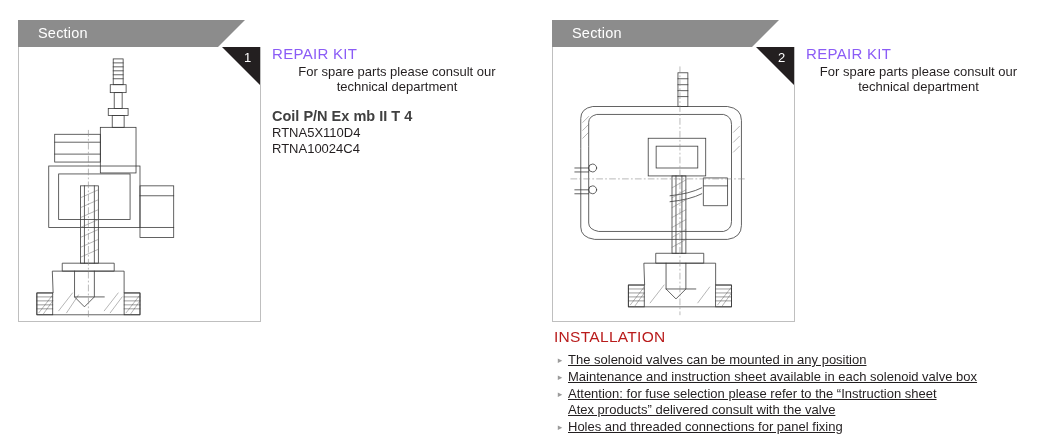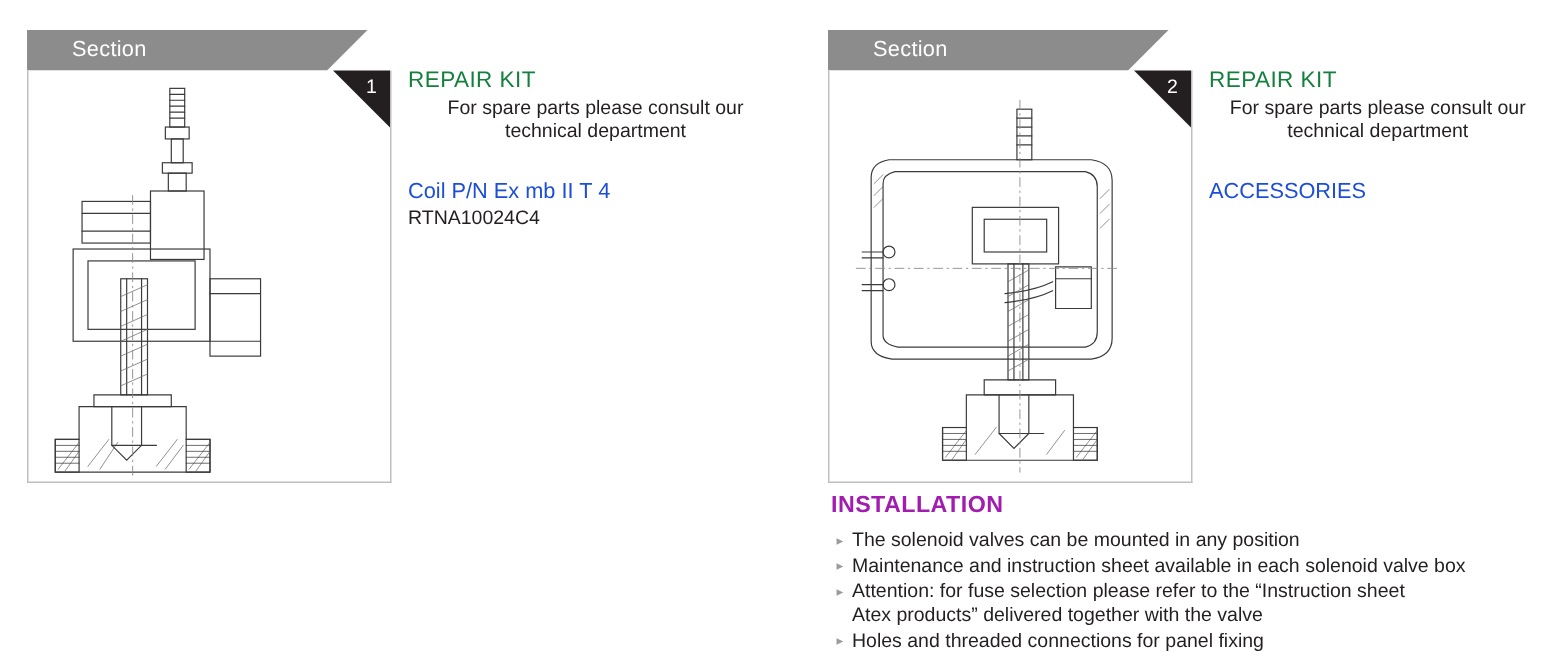--- a/index.html
+++ b/index.html
@@ -25,21 +25,21 @@
   .panel.right { left: 552px; }
 
   .section-tab {
     position: relative;
     width: 200px;
     height: 27px;
     background: #8c8c8c;
     color: #ffffff;
     font-size: 14.5px;
     line-height: 27px;
-    padding-left: 30px;
+    padding-left: 20px;
     box-sizing: border-box;
     letter-spacing: .2px;
   }
   .section-tab::after {
     content: "";
     position: absolute;
     right: -27px;
     top: 0;
     border-left: 27px solid #8c8c8c;
     border-bottom: 27px solid transparent;
@@ -85,65 +85,65 @@
   
   .textblock {
     position: absolute;
     font-size: 13px;
     line-height: 15.5px;
   }
   .textblock.left  { left: 272px; top: 46px; width: 250px; }
   .textblock.right { left: 806px; top: 46px; width: 225px; }
 
   .green-head {
-    color: #15803d;
+    color: #8b5cf6;
     font-size: 15px;
     letter-spacing: .3px;
     margin: 0 0 2px 0;
     font-weight: normal;
   }
   .green-sub {
-    color: #1d4ed8;
+    color: #404040;
     font-size: 14.5px;
-    margin: 26px 0 1px 0;
-    font-weight: normal;
+    margin: 14px 0 1px 0;
+    font-weight: bold;
   }
   .body-line { margin: 0; text-align: center; }
   .mono-list { margin: 0; }
 
   
   .installation {
     position: absolute;
     left: 552px;
     top: 328px;
     width: 470px;
   }
   .installation h3 {
-    color: #a21caf;
+    color: #b91c1c;
     font-size: 15.5px;
-    font-weight: bold;
+    font-weight: normal;
     margin: 0 0 6px 2px;
     letter-spacing: .3px;
   }
   .bullet-row {
     display: flex;
     align-items: flex-start;
     font-size: 13px;
     line-height: 16px;
     margin-bottom: 1px;
   }
   .bullet-mark {
     color: #9b9b9b;
     font-size: 9px;
     line-height: 16px;
     width: 16px;
     flex: 0 0 16px;
     text-align: center;
   }
-  .bullet-text { flex: 1; }
+  .bullet-text { flex: 1; text-decoration: underline; }
   .bullet-text .cont { display: block; }
 </style>
 </head>
 <body>
 
 <div class="panel left">
   <div class="section-tab">
     <span>Section</span>
   </div>
   <div class="figure-box">
@@ -227,20 +227,21 @@
         </g>
       </g>
     </svg>
   </div>
 </div>
 
 <div class="textblock left">
   <div class="green-head">REPAIR KIT</div>
   <div class="body-line">For spare parts please consult our technical department</div>
   <div class="green-sub">Coil P/N Ex mb II T 4</div>
+  <div class="mono-list">RTNA5X110D4</div>
   <div class="mono-list">RTNA10024C4</div>
 </div>
 
 <div class="panel right">
   <div class="section-tab">
     <span>Section</span>
   </div>
   <div class="figure-box wide">
     <div class="corner-number">
       <span>2</span>
@@ -326,41 +327,40 @@
           <line x1="18" y1="133" x2="196" y2="133"></line>
         </g>
       </g>
     </svg>
   </div>
 </div>
 
 <div class="textblock right">
   <div class="green-head">REPAIR KIT</div>
   <div class="body-line">For spare parts please consult our technical department</div>
-  <div class="green-sub">ACCESSORIES</div>
 </div>
 
 <div class="installation">
   <h3>INSTALLATION</h3>
 
   <div class="bullet-row">
     <span class="bullet-mark">▸</span>
     <span class="bullet-text">The solenoid valves can be mounted in any position</span>
   </div>
 
   <div class="bullet-row">
     <span class="bullet-mark">▸</span>
     <span class="bullet-text">Maintenance and instruction sheet available in each solenoid valve box</span>
   </div>
 
   <div class="bullet-row">
     <span class="bullet-mark">▸</span>
     <span class="bullet-text">
       <span>Attention: for fuse selection please refer to the “Instruction sheet</span>
-      <span class="cont">Atex products” delivered together with the valve</span>
+      <span class="cont">Atex products” delivered consult with the valve</span>
     </span>
   </div>
 
   <div class="bullet-row">
     <span class="bullet-mark">▸</span>
     <span class="bullet-text">Holes and threaded connections for panel fixing</span>
   </div>
 </div>
 
 </body></html>

